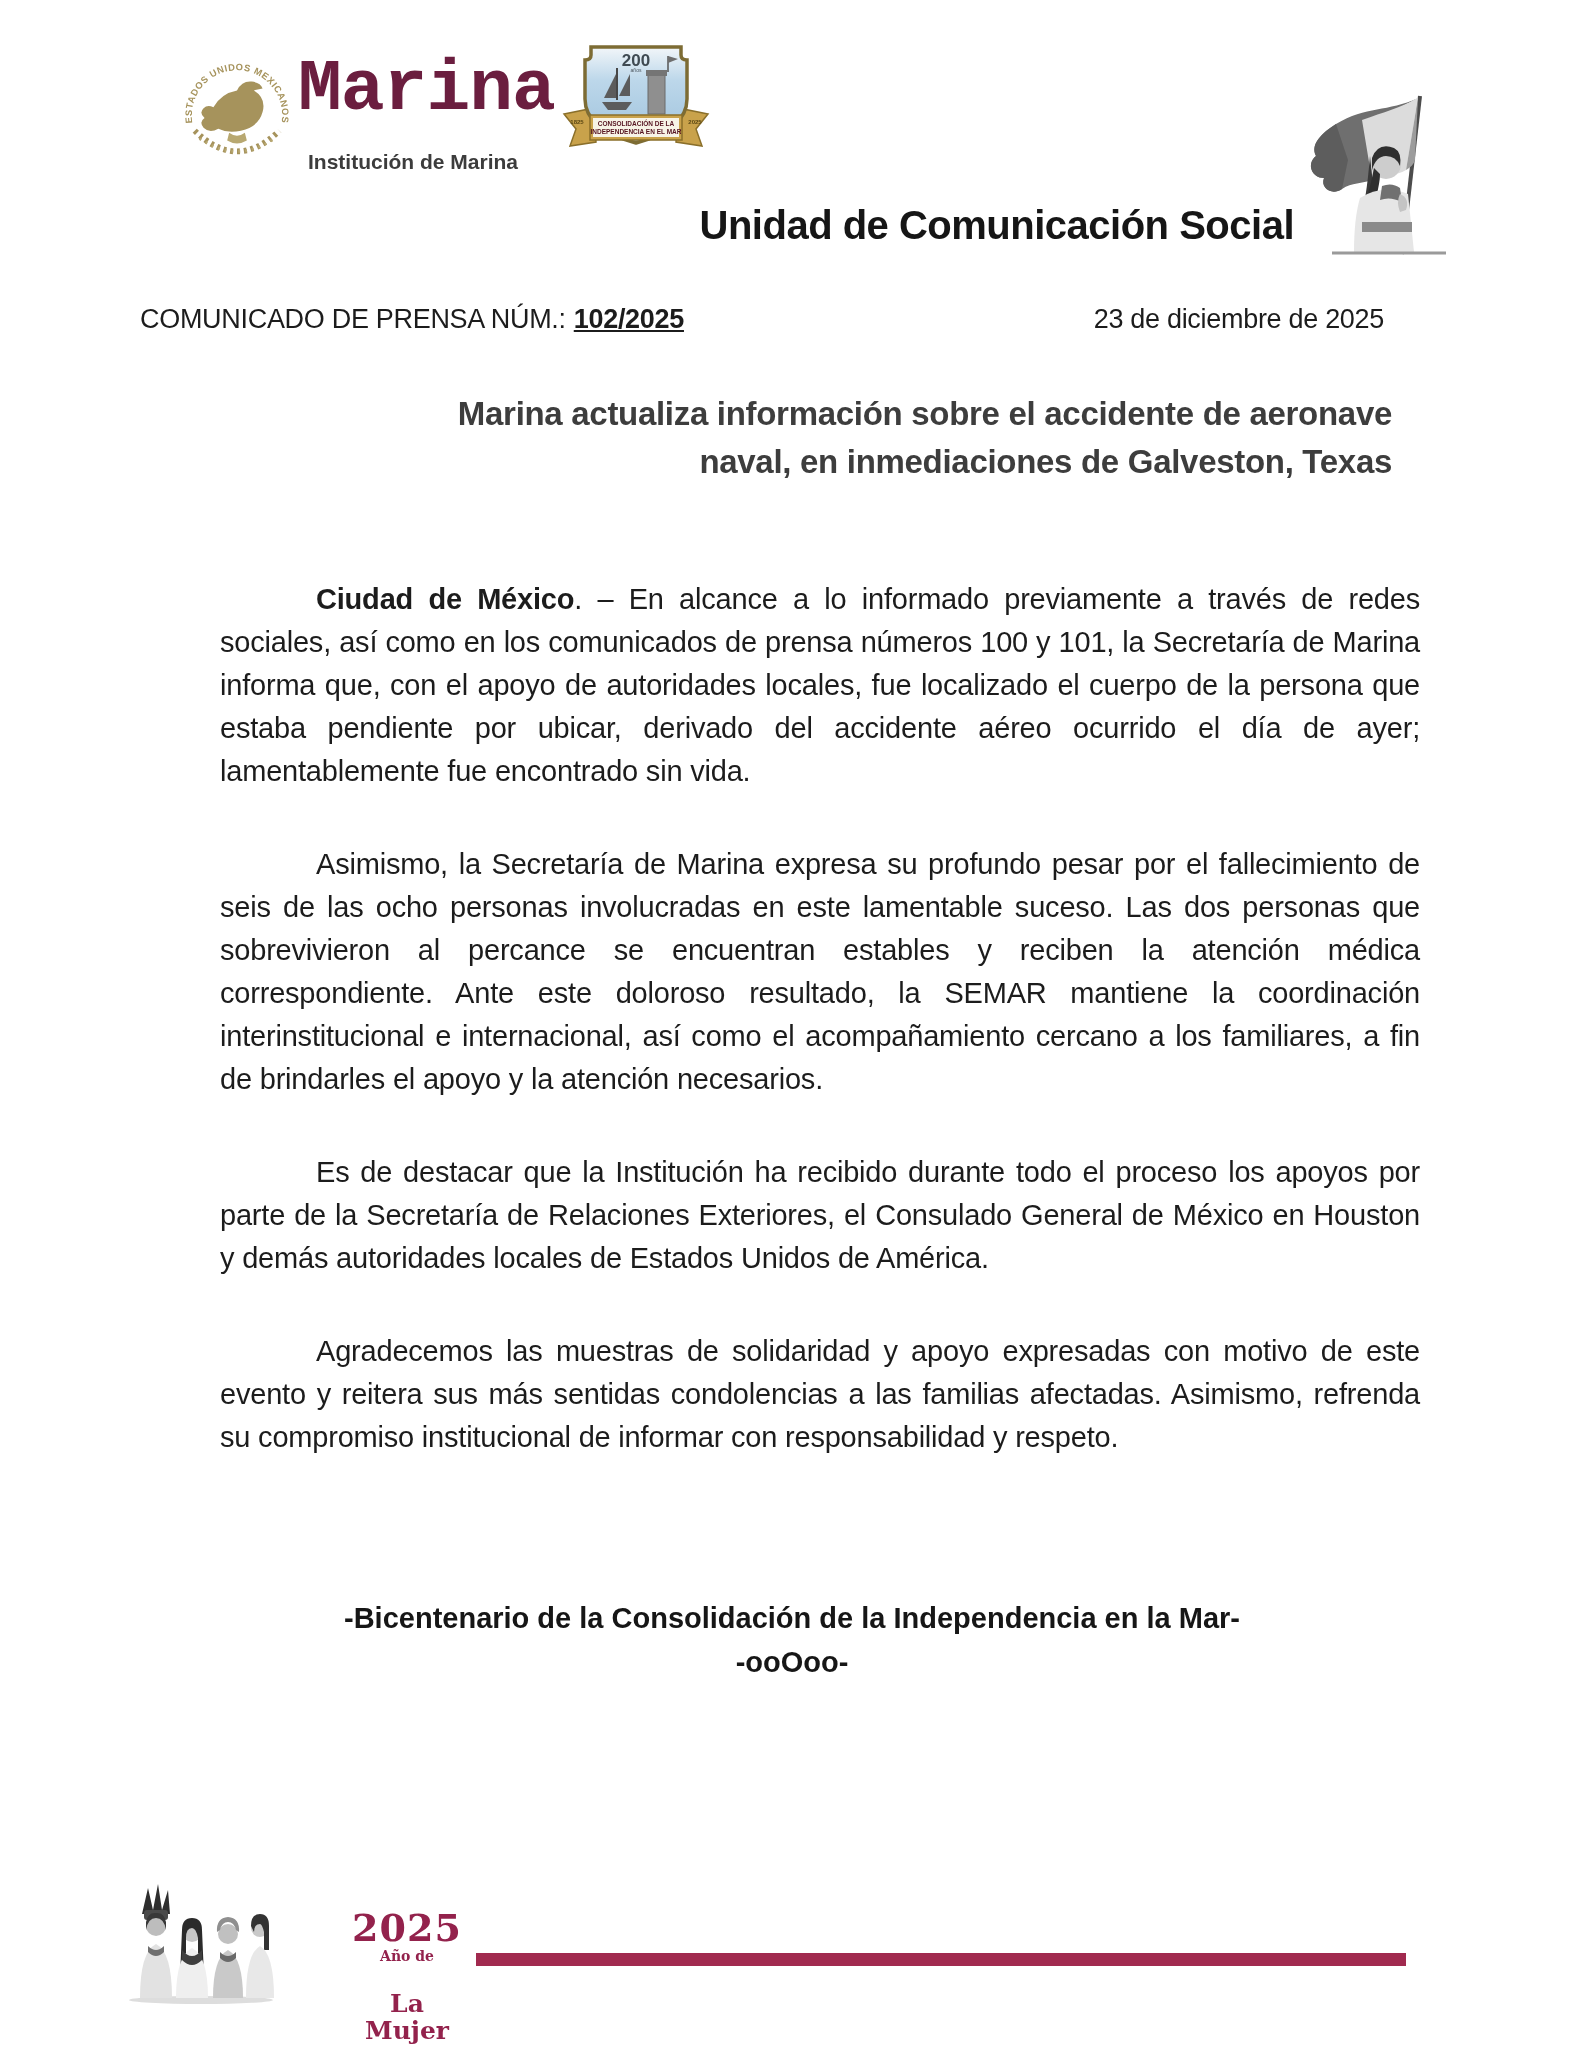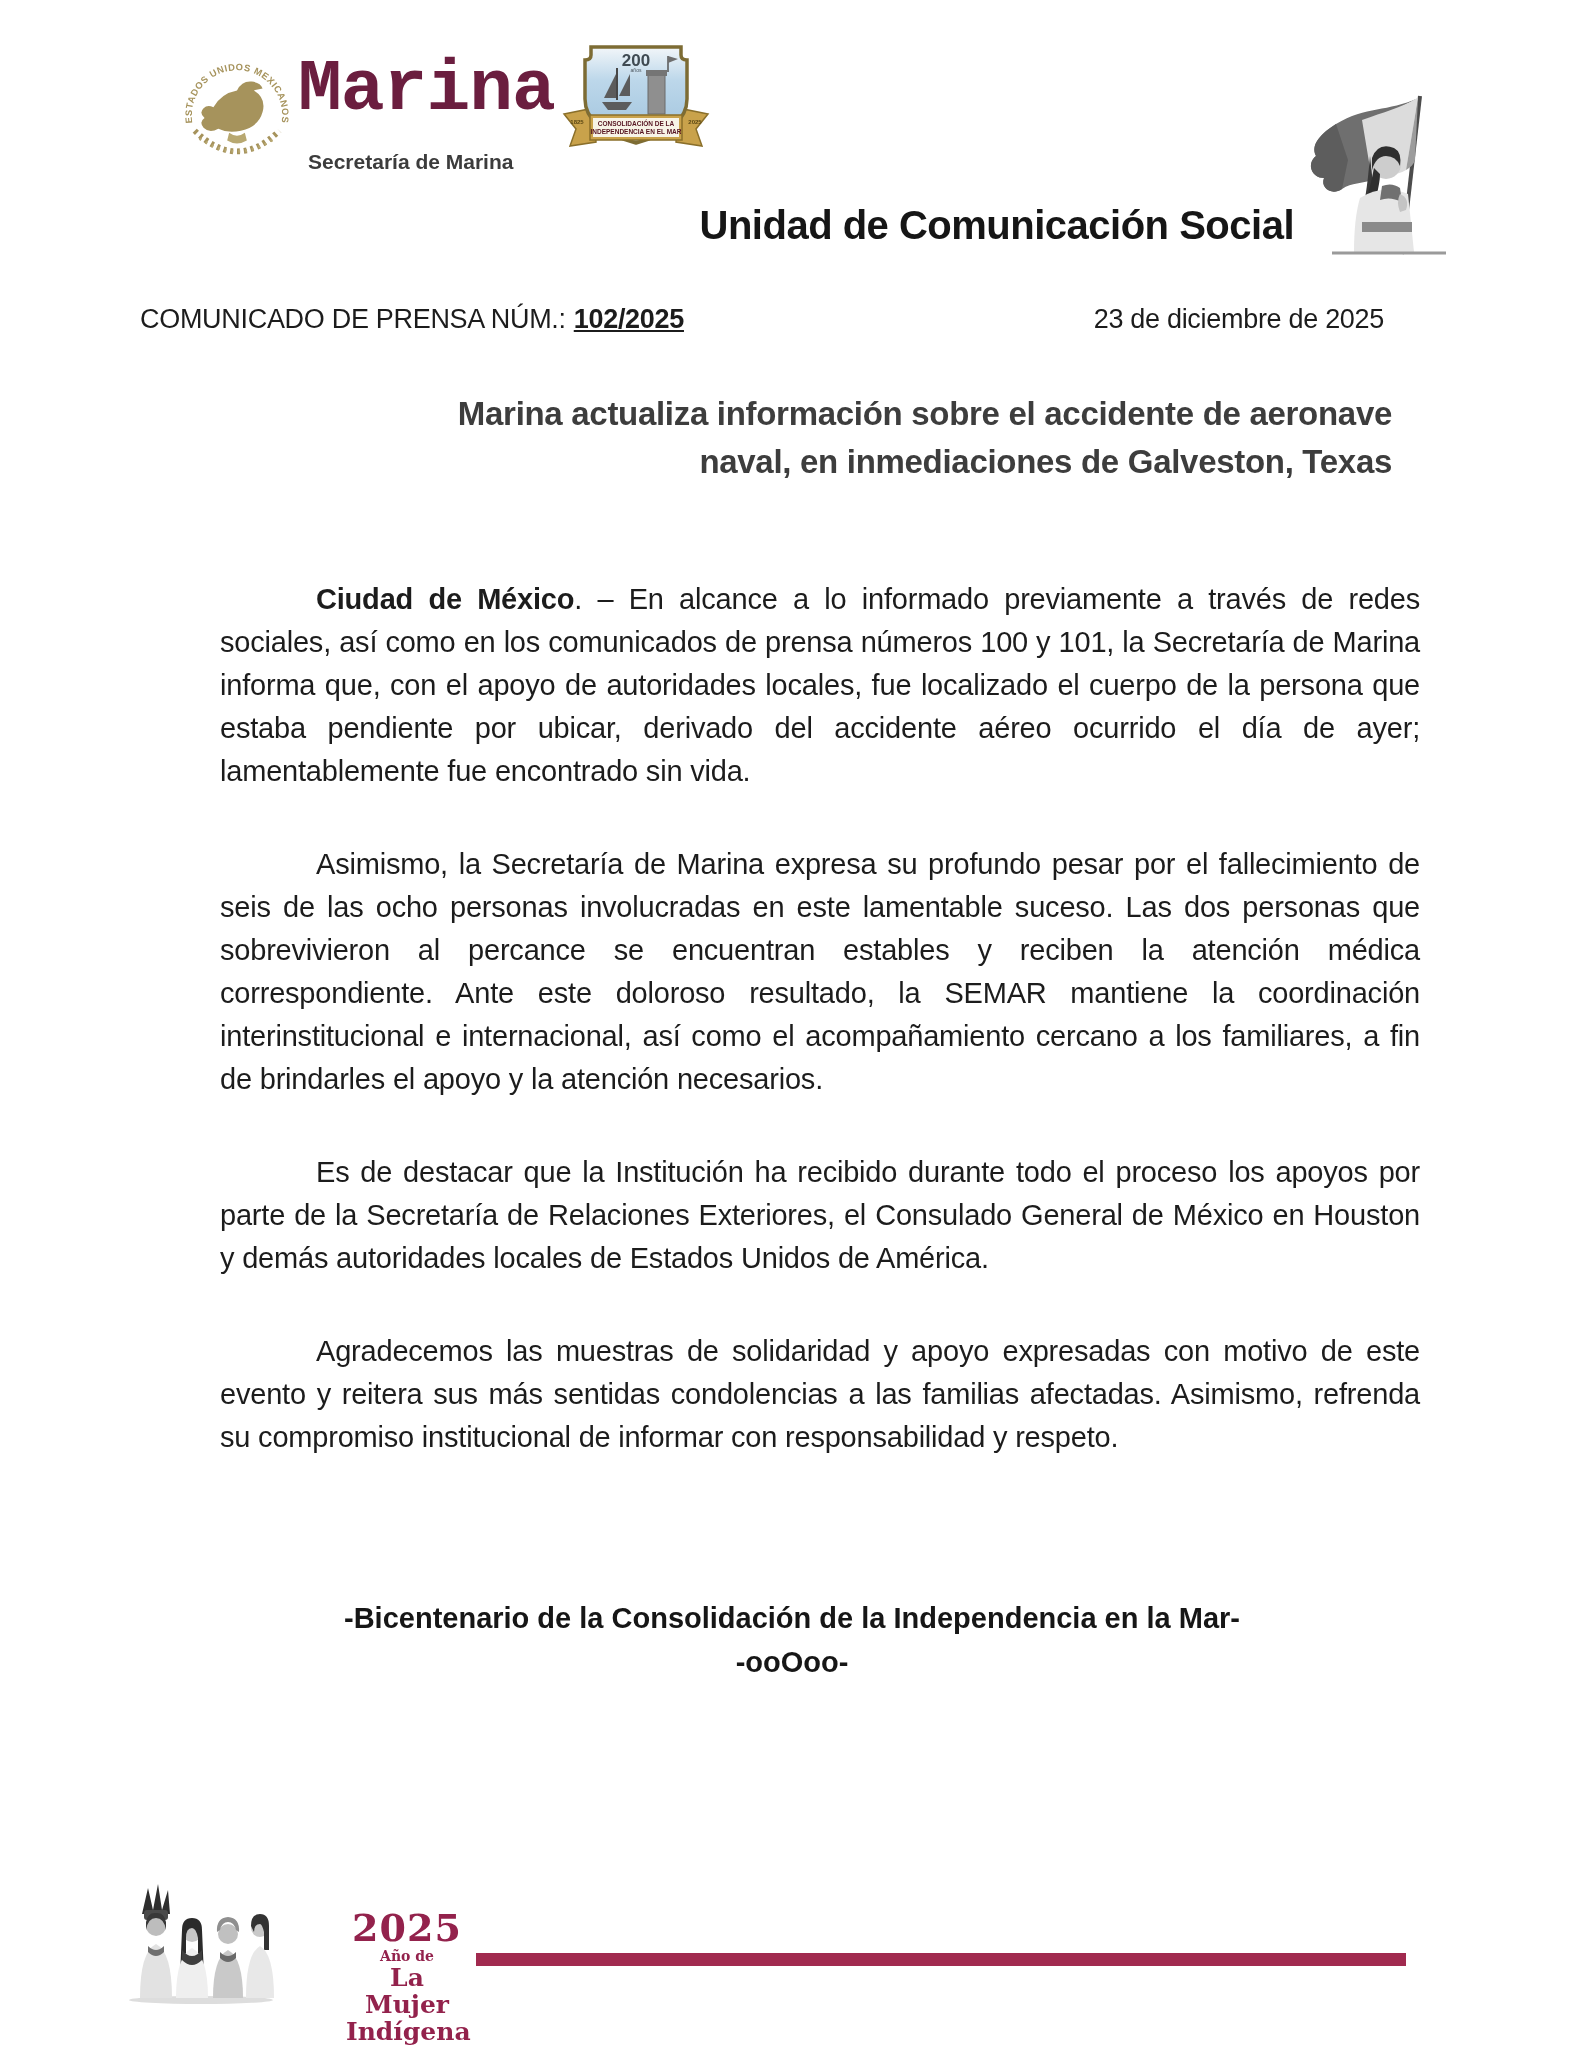--- a/index.html
+++ b/index.html
@@ -67,21 +67,21 @@
 
   
   .women-img { position: absolute; left: 120px; top: 1880px; width: 162px; height: 126px; }
   .footer-logo {
     position: absolute; left: 346px; top: 1908px; width: 122px;
     text-align: center; color: #93224c;
     font-family: "DejaVu Serif", serif;
   }
   .footer-year { font-size: 38px; font-weight: bold; letter-spacing: 1px; line-height: 40px; }
   .footer-caption-small { font-size: 14px; font-weight: bold; line-height: 16px; }
-  .footer-caption { font-size: 25px; font-weight: bold; line-height: 27px; }
+  .footer-caption { font-size: 25px; font-weight: bold; line-height: 27px; margin-top: 26px; }
   .footer-bar {
     position: absolute; left: 476px; top: 1953px; width: 930px; height: 13px;
     background: #a12a4f;
   }
 </style>
 </head>
 <body>
 
 <div class="page">
 
@@ -94,21 +94,21 @@
     </text>
 
     <path d="M 17,80 Q 60,122 103,80" stroke="#a6935c" stroke-width="6" fill="none" stroke-dasharray="3 4"></path>
     <path d="M 22,88 Q 60,114 98,88" stroke="#b8a871" stroke-width="3" fill="none" stroke-dasharray="2 5"></path>
 
     <path fill="#a6935c" d="M36,56 q8,-14 24,-17 q5,-10 15,-9 q9,1 11,7 l-9,2 q13,8 9,22 q-4,15 -22,19 q-13,3 -23,-2 q-9,5 -15,-1 q-5,-6 1,-10 q-6,-5 -1,-10 q4,-4 10,-1 z"></path>
     <path fill="#b8a871" d="M52,82 q8,6 16,0 l2,8 q-10,6 -20,0 z"></path>
   </svg>
 
   <div class="brand-name">Marina</div>
-  <div class="brand-sub">Secretaría de Marina</div>
+  <div class="brand-sub">Institución de Marina</div>
 
   <svg class="badge-img" viewBox="0 0 152 120" aria-hidden="true">
     <defs>
       <linearGradient id="sky" x1="0" y1="0" x2="0" y2="1">
         <stop offset="0" stop-color="#f2f6f9"></stop>
         <stop offset="0.35" stop-color="#bcd7ea"></stop>
         <stop offset="1" stop-color="#9fc2dc"></stop>
       </linearGradient>
     </defs>
 

